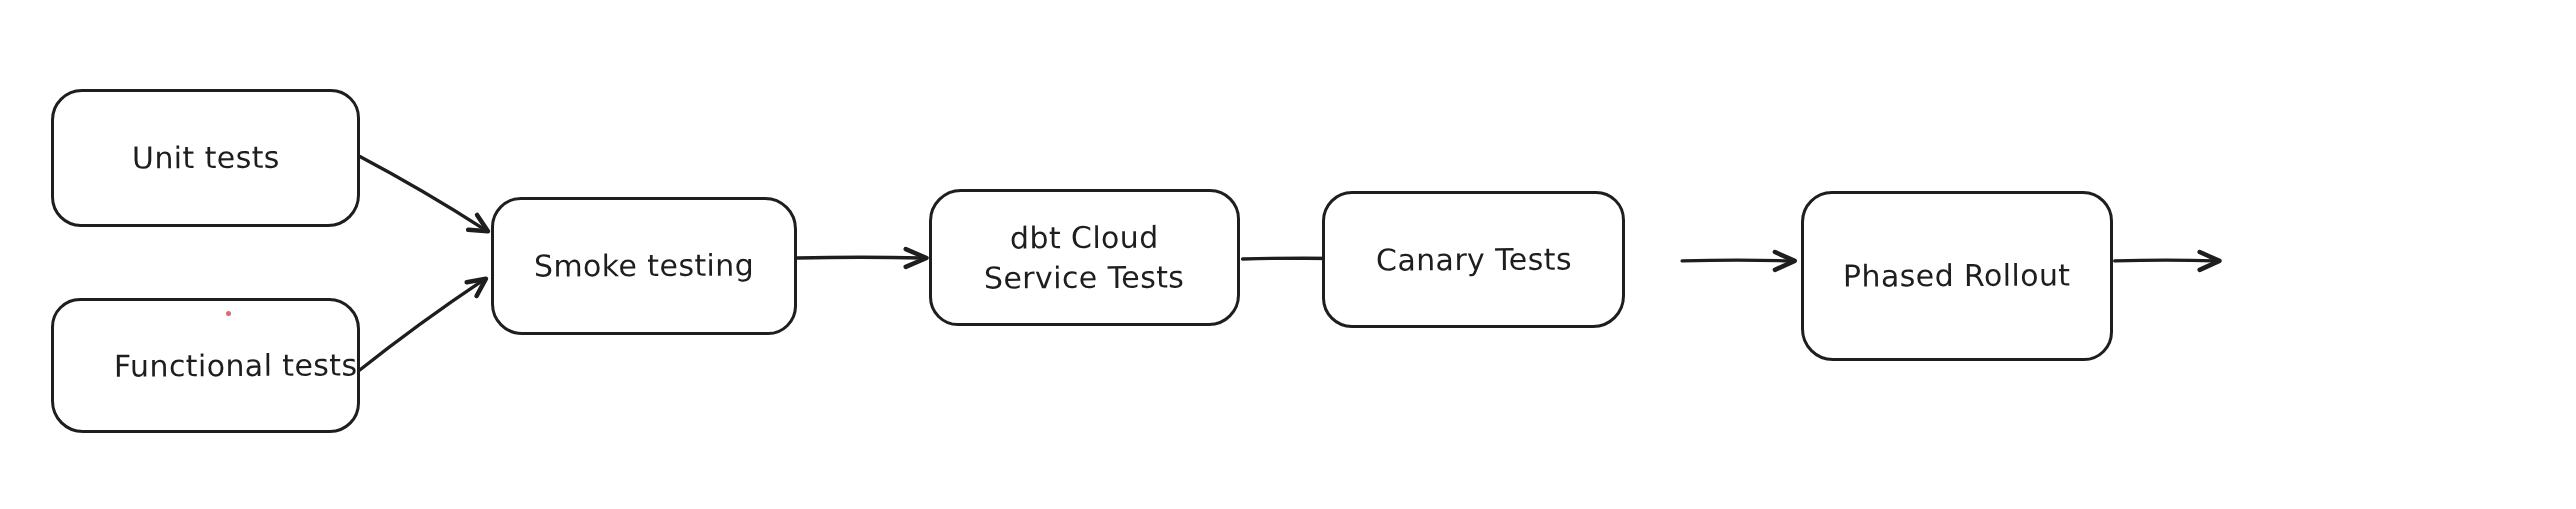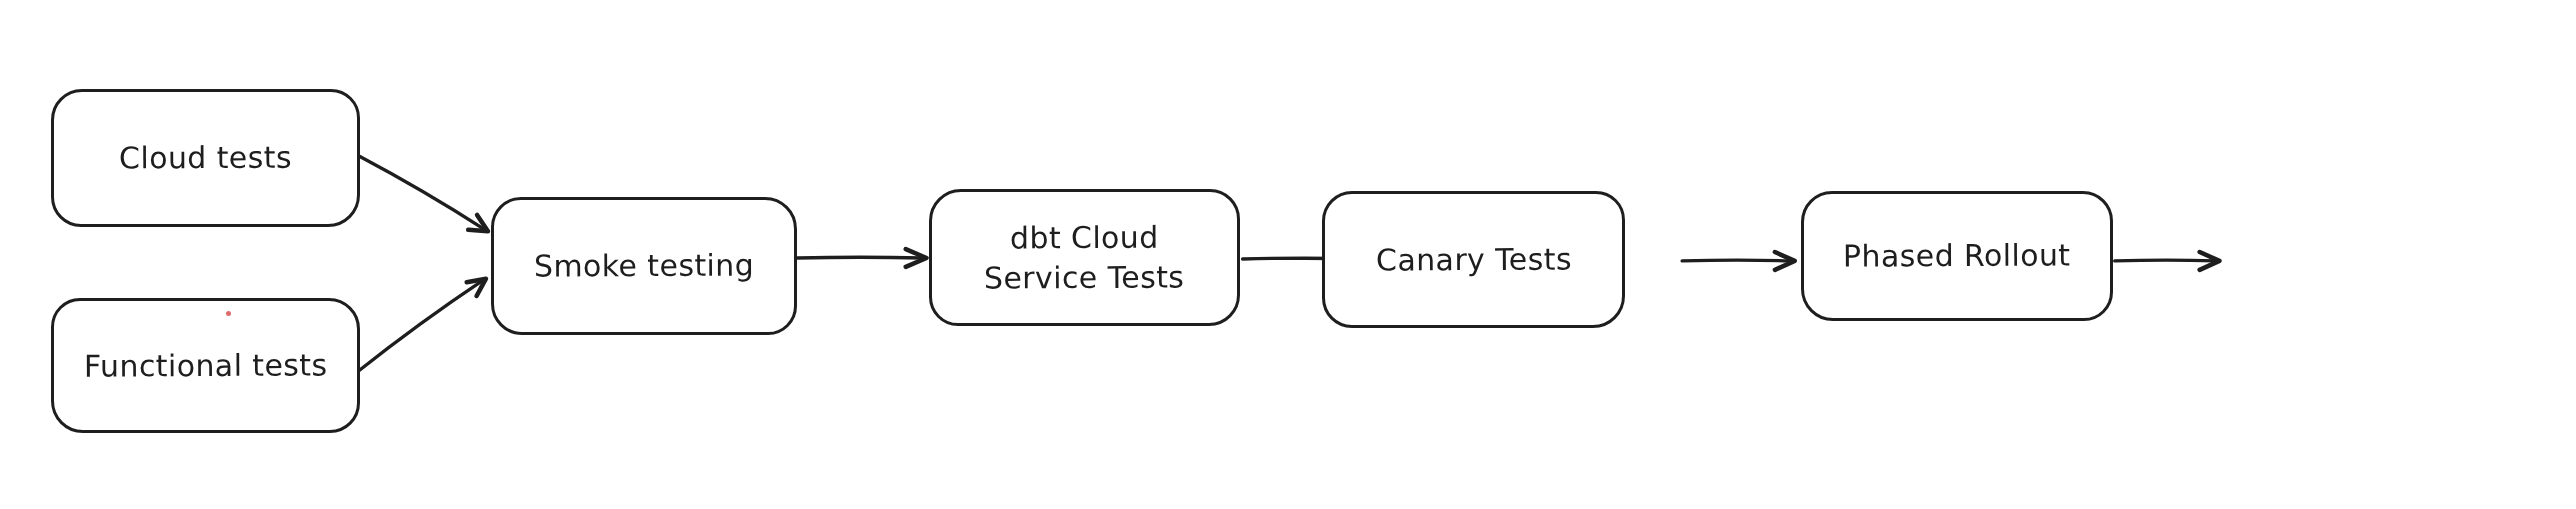--- a/index.html
+++ b/index.html
@@ -92,41 +92,41 @@
       <path class="edge-line" d="M1703 264 Q1760 262.5 1813 264"></path>
       <polyline class="edge-head" points="1797,255 1817,264 1797,273"></polyline>
     </g>
     <g>
       <path class="edge-line" d="M2141 264 Q2194 262.5 2243 264"></path>
       <polyline class="edge-head" points="2227,255 2247,264 2227,273"></polyline>
     </g>
   </svg>
 
   <div class="node" style="left:51px; top:89px; width:309px; height:138px; border-radius:31px 29px 32px 30px;">
-    <span class="label">Cloud tests</span>
+    <span class="label">Unit tests</span>
   </div>
 
-  <div class="node" style="left:51px; top:298px; width:309px; height:135px; border-radius:29px 31px 30px 32px;">
+  <div class="node" style="left:51px; top:298px; width:309px; height:135px; border-radius:29px 31px 30px 32px;align-items:flex-end;">
     <span class="label">Functional tests</span>
   </div>
 
   <div class="stray-dot"></div>
 
   <div class="node" style="left:491px; top:189px; width:306px; height:138px; border-radius:30px 32px 29px 31px;margin-top:8px;">
     <span class="label">Smoke testing</span>
   </div>
 
   <div class="node" style="left:929px; top:189px; width:311px; height:137px; border-radius:32px 30px 31px 29px;">
     <span class="label" style="line-height:40px;">dbt Cloud</span>
     <span class="label" style="line-height:40px;">Service Tests</span>
   </div>
 
   <div class="node" style="left:1322px; top:191px; width:303px; height:137px; border-radius:30px 29px 32px 30px;">
     <span class="label">Canary Tests</span>
   </div>
 
-  <div class="node" style="left:1801px; top:191px; width:312px; height:130px; border-radius:31px 30px 29px 32px;">
+  <div class="node" style="left:1801px; top:191px; width:312px; height:170px; border-radius:31px 30px 29px 32px;">
     <span class="label">Phased Rollout</span>
   </div>
 
 
 </div>
 
 
 </body></html>

